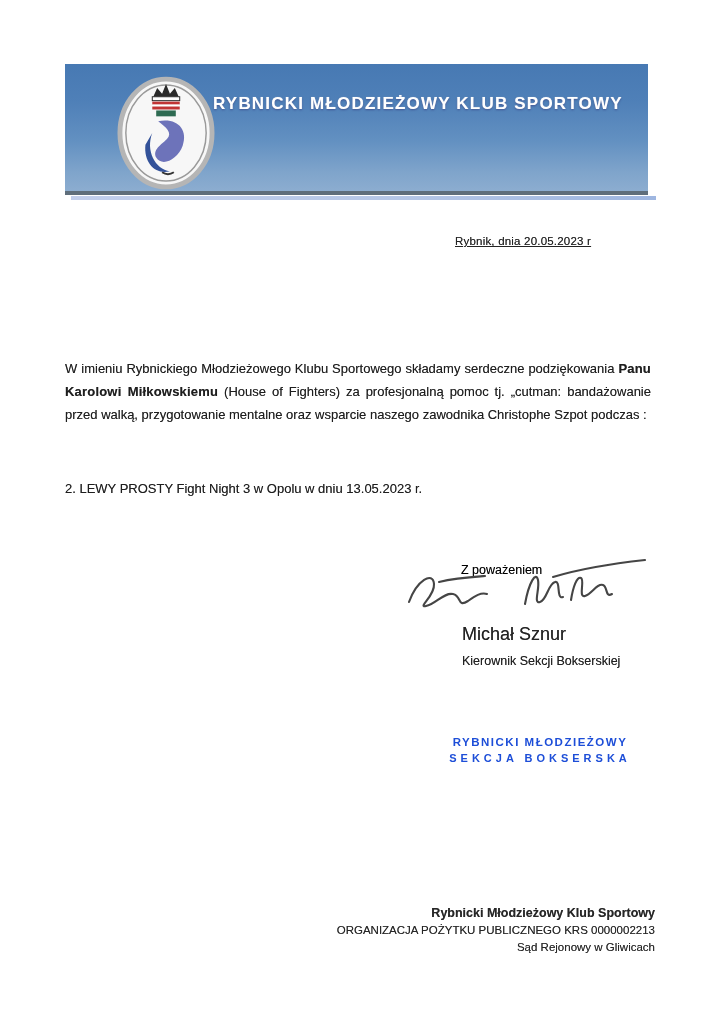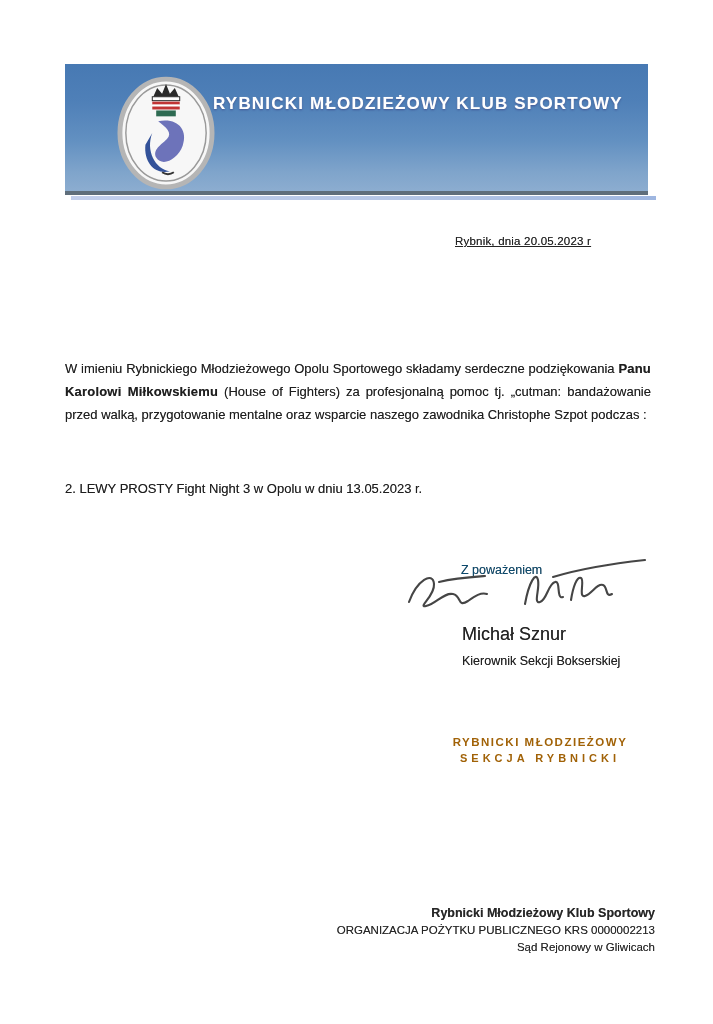--- a/index.html
+++ b/index.html
@@ -45,36 +45,36 @@
   }
   .body-par b{letter-spacing:.2px;}
   .list-item{
     position:absolute;left:65px;width:586px;
     font-size:13px;color:#1e1e1e;text-shadow:0 0 .5px rgba(0,0,0,.5);
   }
   .li-1{top:449px;}
   .li-2{top:481px;}
   
   .closing{
-    position:absolute;left:461px;top:563px;font-size:12.5px;color:#0c4a6e;
+    position:absolute;left:461px;top:563px;font-size:12.5px;color:#000000;
     text-shadow:0 0 .5px rgba(0,0,0,.5);
   }
   .sig-svg{position:absolute;left:405px;top:558px;width:245px;height:66px;}
   .sig-name{
     position:absolute;left:462px;top:624px;font-size:18px;color:#222;
     text-shadow:0 0 .6px rgba(0,0,0,.55);
   }
   .sig-title{
     position:absolute;left:462px;top:654px;font-size:12.5px;color:#222;
     text-shadow:0 0 .6px rgba(0,0,0,.55);
   }
   
   .stamp{
     position:absolute;left:415px;top:735px;width:250px;text-align:center;
-    color:#a16207;font-weight:bold;filter:blur(.6px);
+    color:#1d4ed8;font-weight:bold;filter:blur(.6px);
   }
   .stamp-l1{font-size:11.5px;letter-spacing:1.5px;line-height:15px;}
   .stamp-l2{font-size:11px;letter-spacing:1px;line-height:15px;}
   .stamp-l3{font-size:11px;letter-spacing:4px;line-height:16px;}
   
   .footer{
     position:absolute;right:58px;top:905px;width:420px;text-align:right;
     color:#262626;text-shadow:0 0 .5px rgba(0,0,0,.5);
   }
   .footer-l1{font-size:12.5px;font-weight:bold;line-height:17px;}
@@ -98,40 +98,40 @@
       <rect x="40" y="35" width="20" height="6" fill="#2e6b52"></rect>
       <path d="M42,46 C61,42 73,54 67,71 C62,85 46,93 40,83 C36,75 45,70 51,64 C57,58 50,52 42,46 z" fill="#5d64b2" opacity="0.9"></path>
       <path d="M36,58 C29,76 39,95 54,97 C40,101 27,89 29,70 z" fill="#1d3f8e" opacity="0.9"></path>
       <path d="M46,98 q6,4 12,0" fill="none" stroke="#333" stroke-width="2"></path>
     </svg>
     <div class="banner-title">RYBNICKI MŁODZIEŻOWY KLUB SPORTOWY</div>
   </div>
 
   <div class="date-line">Rybnik, dnia 20.05.2023 r</div>
 
-  <p class="body-par"><span>W imieniu Rybnickiego Młodzieżowego Opolu Sportowego składamy serdeczne podziękowania </span><b>Panu Karolowi Miłkowskiemu</b><span> (House of Fighters) za profesjonalną pomoc tj. „cutman: bandażowanie przed walką, przygotowanie mentalne oraz wsparcie naszego zawodnika Christophe Szpot podczas :</span></p>
+  <p class="body-par"><span>W imieniu Rybnickiego Młodzieżowego Klubu Sportowego składamy serdeczne podziękowania </span><b>Panu Karolowi Miłkowskiemu</b><span> (House of Fighters) za profesjonalną pomoc tj. „cutman: bandażowanie przed walką, przygotowanie mentalne oraz wsparcie naszego zawodnika Christophe Szpot podczas :</span></p>
 
   <div class="list-item li-2">2. LEWY PROSTY Fight Night 3 w Opolu w dniu 13.05.2023 r.</div>
 
   <div class="closing">Z poważeniem</div>
   <svg class="sig-svg" viewBox="0 0 245 66" aria-hidden="true">
     <g fill="none" stroke="#454545" stroke-width="2.1" stroke-linecap="round">
       <path d="M4,44 C12,22 28,13 29,26 C30,38 12,50 21,48 C31,46 39,34 48,36 C57,38 52,50 63,43 C70,38 76,34 82,36"></path>
       <path d="M34,24 C50,20 66,19 80,18"></path>
       <path d="M120,46 C124,24 131,13 133,22 C135,31 128,46 135,44 C142,42 143,26 150,24 C156,22 151,42 158,39"></path>
       <path d="M166,42 C168,29 172,18 176,20 C180,22 173,40 180,38 C187,36 192,25 198,27 C203,29 200,40 207,36"></path>
       <path d="M148,19 C178,10 212,5 240,2"></path>
     </g>
   </svg>
   <div class="sig-name">Michał Sznur</div>
   <div class="sig-title">Kierownik Sekcji Bokserskiej</div>
 
   <div class="stamp">
     <div class="stamp-l1">RYBNICKI MŁODZIEŻOWY</div>
-    <div class="stamp-l3">SEKCJA RYBNICKI</div>
+    <div class="stamp-l3">SEKCJA BOKSERSKA</div>
   </div>
 
   <div class="footer">
     <div class="footer-l1">Rybnicki Młodzieżowy Klub Sportowy</div>
     <div class="footer-l2">ORGANIZACJA POŻYTKU PUBLICZNEGO KRS 0000002213</div>
     <div class="footer-l3">Sąd Rejonowy w Gliwicach</div>
   </div>
 
 </div>
 

